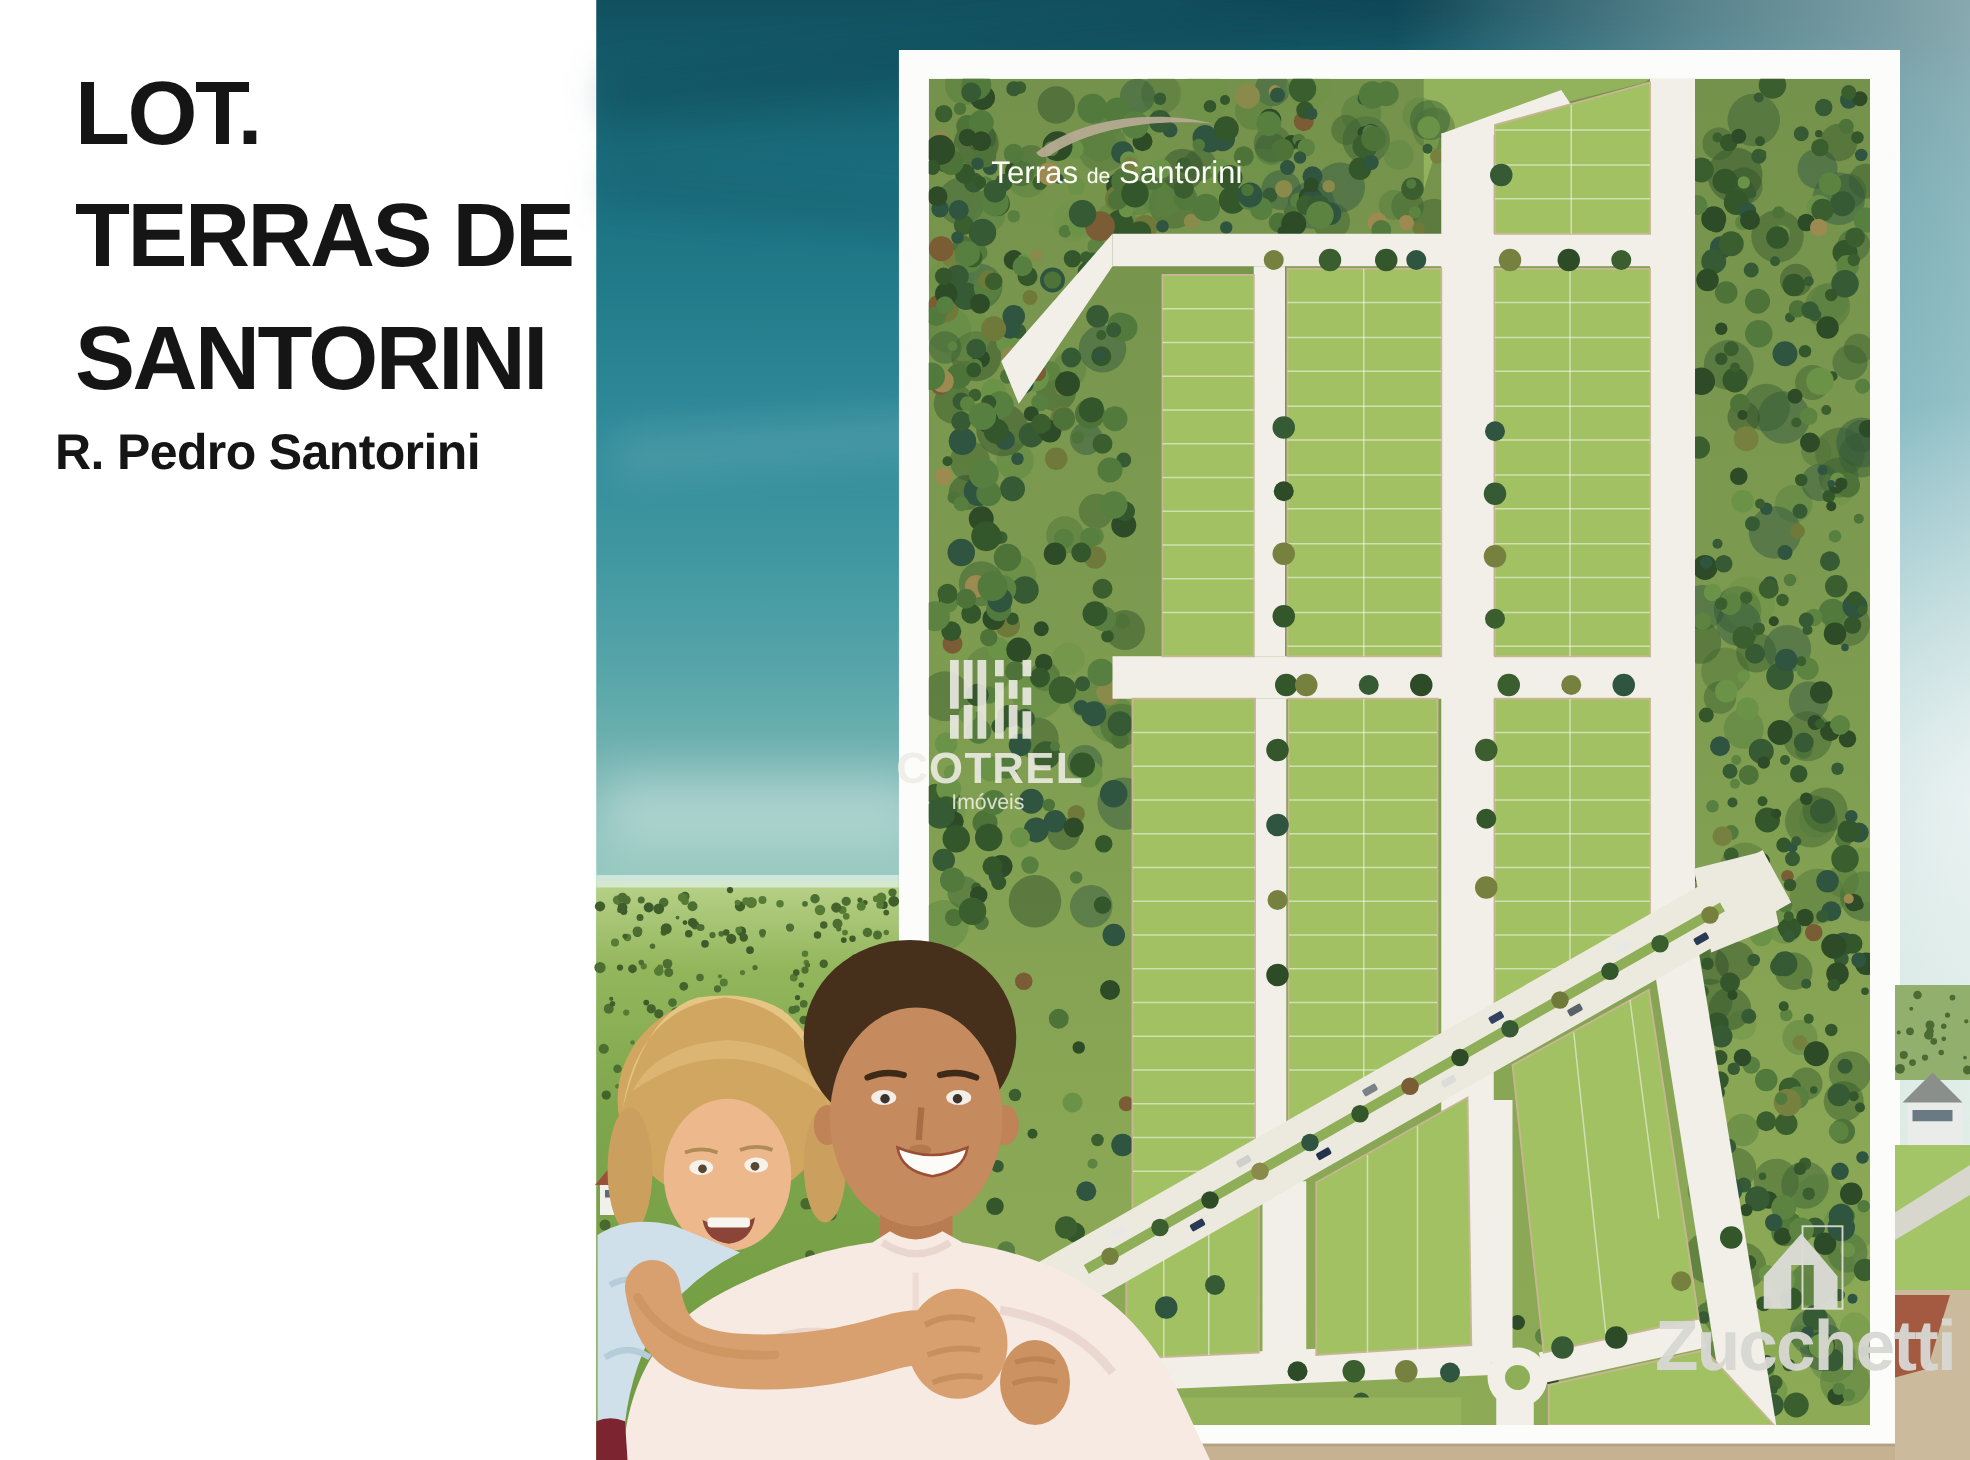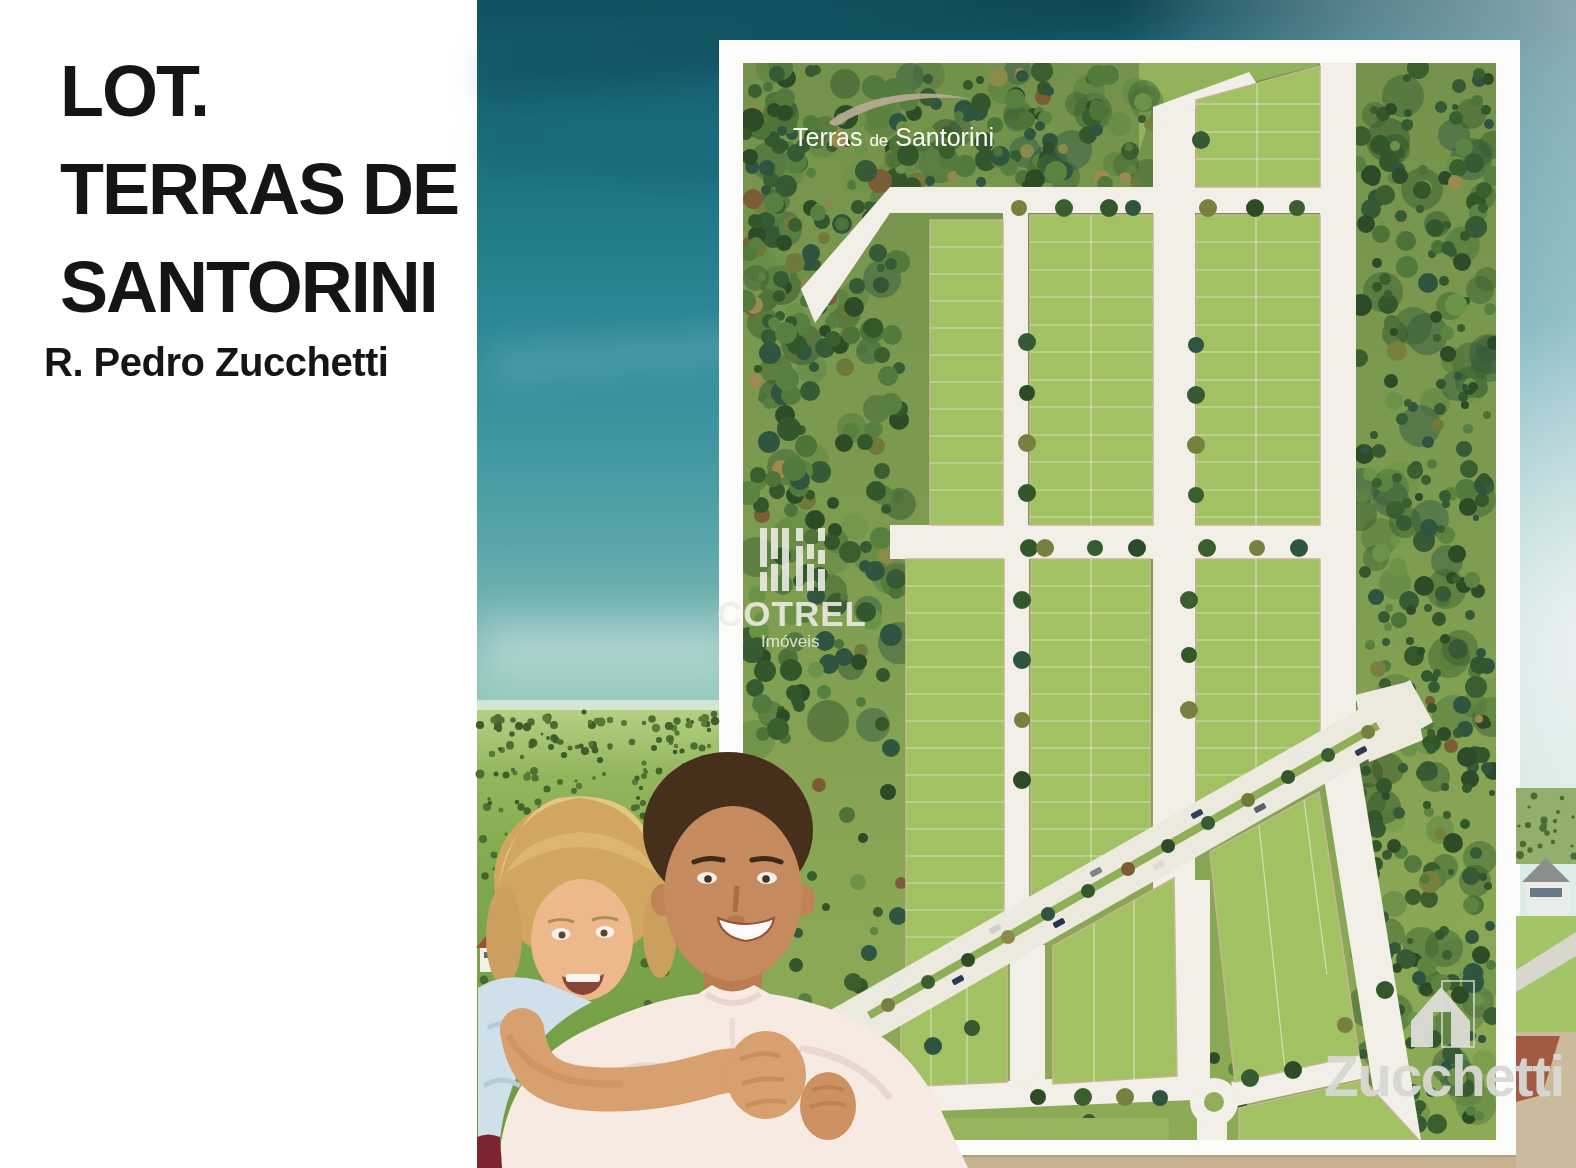--- a/index.html
+++ b/index.html
@@ -1525,14 +1525,14 @@
 </svg>
 
 <svg style="position:absolute;left:1320px;top:960px" width="256" height="180" viewBox="0 0 256 180">
 <rect x="122" y="21" width="32" height="66" fill="none" stroke="#e2e2de" stroke-width="1.5" opacity="0.9"></rect>
 <path fill-rule="evenodd" d="M91,87 L91,61 L121,27 L150,61 L150,87 Z M113,87 L113,52 L131,52 L131,87 Z" fill="#dcdcd8" opacity="0.95"></path>
 <text x="4" y="136" font-family="Liberation Sans, sans-serif" font-size="57" font-weight="bold" letter-spacing="-1.5" fill="#d8d8d4" opacity="0.95">Zucchetti</text>
 </svg>
 
 <div id="title">LOT.<br>TERRAS DE<br>SANTORINI</div>
 
-<div id="subtitle">R. Pedro Zucchetti</div>
+<div id="subtitle">R. Pedro Santorini</div>
 </div>
 
 </body></html>

